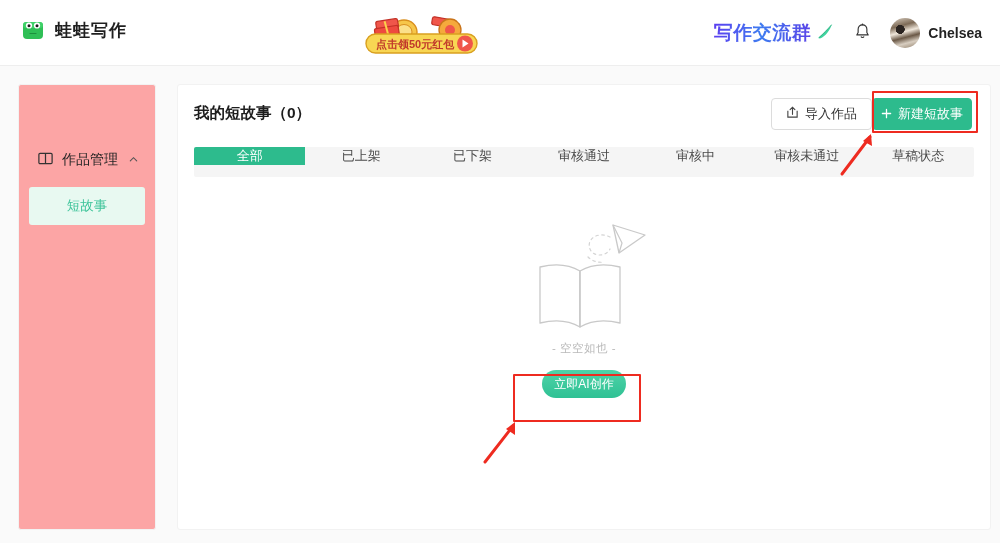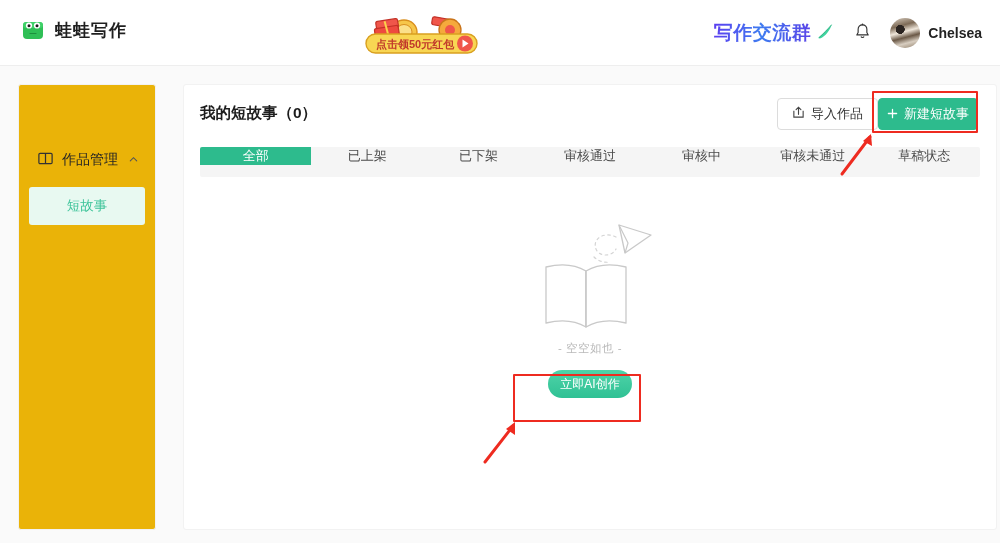--- a/index.html
+++ b/index.html
@@ -60,39 +60,39 @@
       radial-gradient(circle at 34% 38%, #2a2320 0 16%, rgba(0,0,0,0) 17%),
       linear-gradient(165deg,#ded3c6 0%, #7d6a56 28%, #efe6da 46%, #6b5947 62%, #d8cec1 78%, #8b7963 100%);
     overflow: hidden; flex: none;
   }
   .user-name { font-size: 14px; color: #222; font-weight: 700; }
 
   
   .sidebar {
     position: absolute; left: 18px; top: 84px;
     width: 138px; height: 446px;
-    background: #eab308; border-radius: 3px;
+    background: #fca5a5; border-radius: 3px;
     border: 1px solid #f2f2f2;
   }
   .side-head {
     display: flex; align-items: center; gap: 8px;
     padding: 0 0 0 18px; height: 30px; margin-top: 60px;
   }
   .side-head-label { font-size: 14px; color: #252525; font-weight: 500; }
   .chev { margin-left: 2px; }
   .side-item {
     margin: 12px 10px 0 10px; height: 38px;
     background: #e8f9f1; border-radius: 3px;
     display: flex; align-items: center; justify-content: center;
     cursor: pointer;
   }
   .side-item-label { font-size: 13.5px; color: #3ec49a; }
 
   .main {
-    position: absolute; left: 183px; top: 84px;
+    position: absolute; left: 177px; top: 84px;
     width: 814px; height: 446px;
     background: #ffffff; border-radius: 3px;
     border: 1px solid #f2f2f2;
   }
   .main-topbar {
     position: relative; height: 56px;
     display: flex; align-items: center;
     padding: 0 20px 0 16px;
   }
   .page-title { font-size: 15.5px; font-weight: 700; color: #1d1d1d; }

